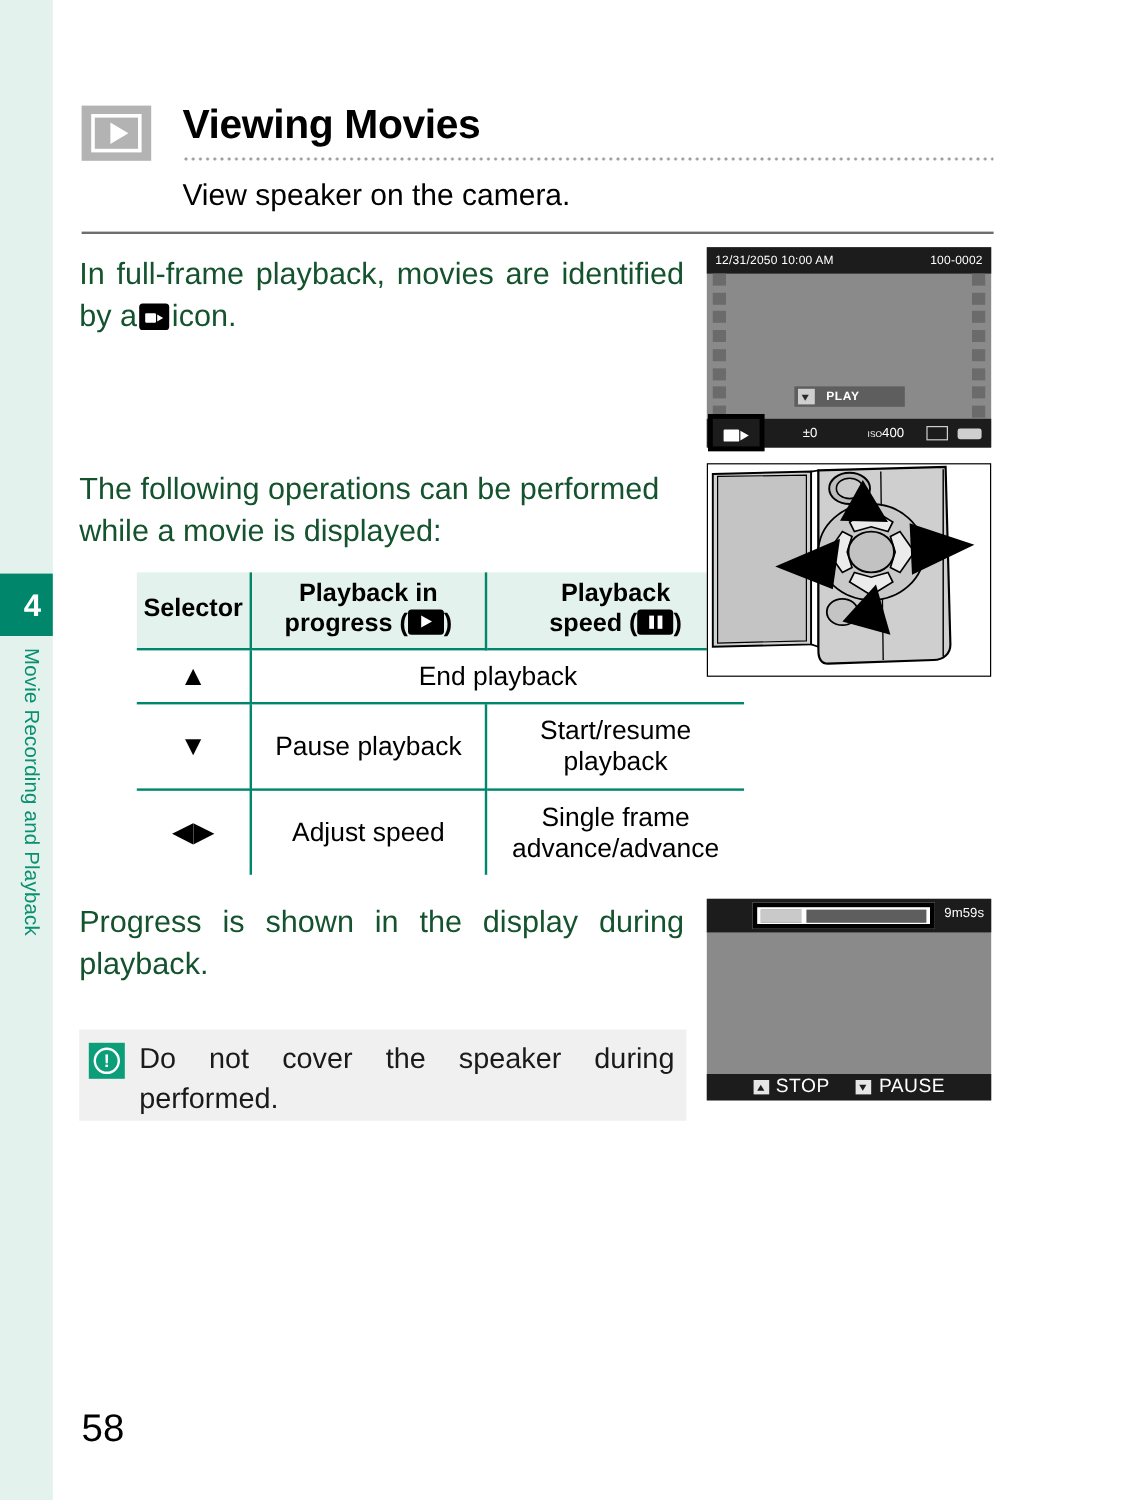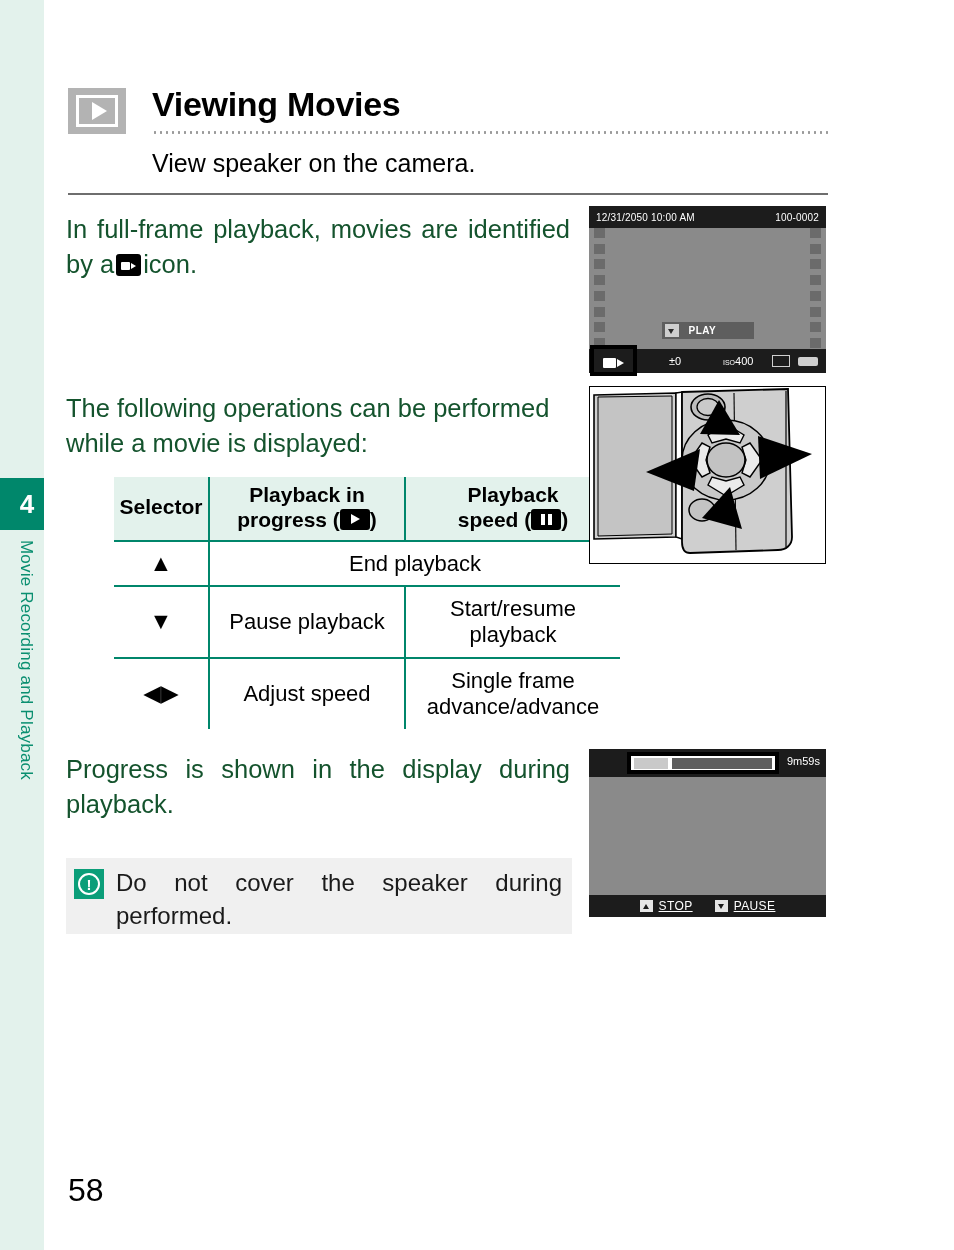--- a/index.html
+++ b/index.html
@@ -359,25 +359,24 @@
     background: #ffffff;
   }
   .lcd2-time {
     position: absolute; right: 6px; top: 6px;
     color: #ffffff; font-size: 11px;
   }
   .lcd2-bot {
     position: absolute; left: 0; bottom: 0;
     width: 100%; height: 22px;
     background: #1c1c1c; color: #ffffff;
-    font-size: 12px;
+    font-size: 16px;
     display: flex; align-items: center; justify-content: center;
     gap: 22px;
     letter-spacing: 0.4px;
-    text-decoration: underline;
   }
   .ctrl { display: flex; align-items: center; gap: 6px; }
   .ctrl .sq {
     width: 13px; height: 12px; background: #e6e6e6; position: relative;
   }
   .ctrl.up .sq::after {
     content: ""; position: absolute; left: 3px; top: 3.5px;
     width: 0; height: 0;
     border-bottom: 5px solid #1c1c1c;
     border-left: 3.5px solid transparent;

